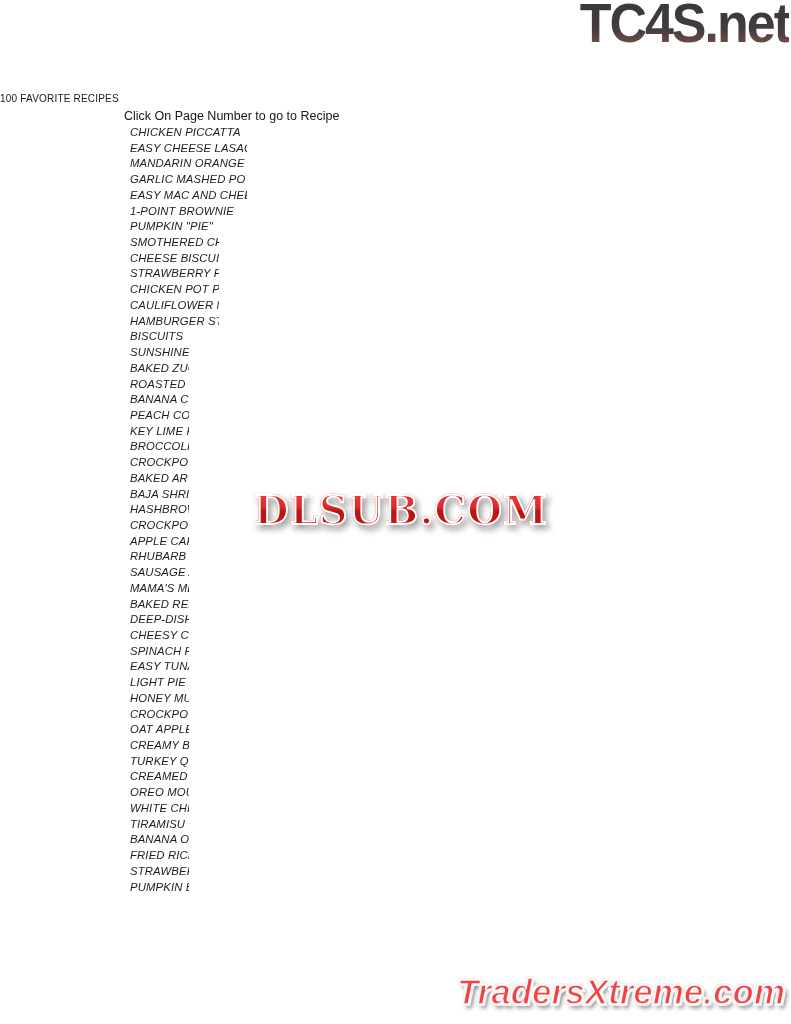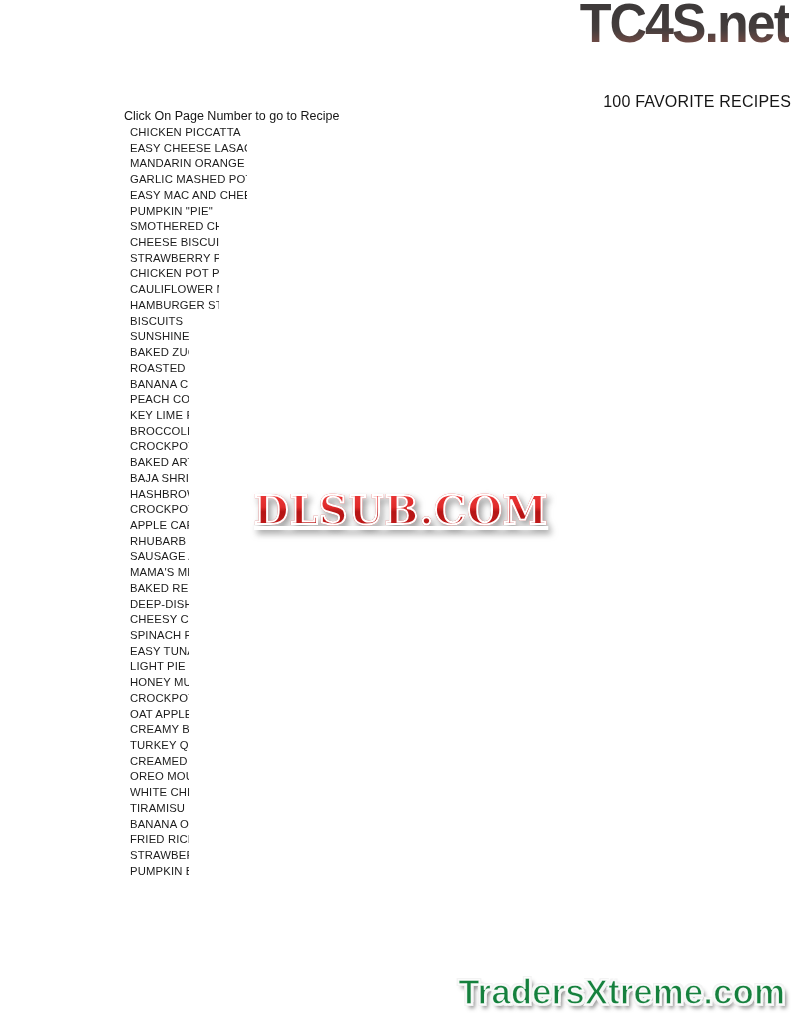--- a/index.html
+++ b/index.html
@@ -31,25 +31,24 @@
     transform: scaleY(1.06);
     transform-origin: right top;
     white-space: nowrap;
   }
 
   .title {
     position: absolute;
     top: 93px;
     left: 0;
     width: 100%;
-    text-align: right;
-    font-size: 16px;
+    text-align: left;
+    font-size: 10px;
     letter-spacing: 0.2px;
     color: #161616;
-    padding-left: 14px;
   }
 
   .subtitle {
     position: absolute;
     top: 109px;
     left: 124px;
     font-size: 12.5px;
     color: #161616;
   }
 
@@ -60,20 +59,21 @@
     left: 130px;
     width: 607px;
   }
   .row {
     display: flex;
     align-items: baseline;
     height: 15.72px;
     font-size: 11.3px;
     letter-spacing: 0.15px;
     white-space: nowrap;
+    font-style: italic;
   }
   .row .name { flex: 0 0 auto; color: #1c1c1c; }
   .row .leader {
     flex: 1 1 auto;
     overflow: hidden;
     margin: 0 3px 0 3px;
     color: #2b2b2b;
   }
   .row .leader::after {
     content: "......................................................................................................................................................................................";
@@ -97,38 +97,38 @@
     font-weight: bold;
     font-size: 40px;
     letter-spacing: 1px;
     background: linear-gradient(#ef4040 0%, #e02a2a 45%, #b51414 55%, #c81d1d 100%);
     -webkit-background-clip: text;
     background-clip: text;
     color: transparent;
     -webkit-text-stroke: 2px #ffffff;
     filter: drop-shadow(3px 4px 3px rgba(80,80,80,0.55));
     white-space: nowrap;
-    text-decoration: underline;
   }
 
   
   .bottom-logo {
     position: absolute;
     top: 972px;
     right: 6px;
     font-weight: bold;
     font-size: 35px;
     letter-spacing: 0px;
-    color: #15803d;
+    color: #ef4444;
     -webkit-text-stroke: 1.5px rgba(255,255,255,0.9);
     text-shadow:
       -2px -2px 0 #f3f3f3, 2px -2px 0 #f3f3f3,
       -2px 2px 0 #f3f3f3, 2px 2px 0 #f3f3f3,
        3px 4px 4px rgba(90,90,90,0.8);
     white-space: nowrap;
+    font-style: italic;
   }
 </style>
 </head>
 <body>
 
 <div class="page">
 
   <div class="top-logo">TC4S.net</div>
 
   <div class="title">100 FAVORITE RECIPES</div>
@@ -155,20 +155,25 @@
         <span class="name">GARLIC MASHED POTATOES</span>
         <span class="leader"></span>
         <span class="page">3</span>
       </div>
       <div class="row">
         <span class="name">EASY MAC AND CHEESE</span>
         <span class="leader"></span>
         <span class="page">3</span>
       </div>
       <div class="row">
+        <span class="name">1-POINT BROWNIE</span>
+        <span class="leader"></span>
+        <span class="page">3</span>
+      </div>
+      <div class="row">
         <span class="name">PUMPKIN "PIE"</span>
         <span class="leader"></span>
         <span class="page">4</span>
       </div>
       <div class="row">
         <span class="name">SMOTHERED CHICKEN WITH PIEROGIES</span>
         <span class="leader"></span>
         <span class="page">4</span>
       </div>
       <div class="row">

